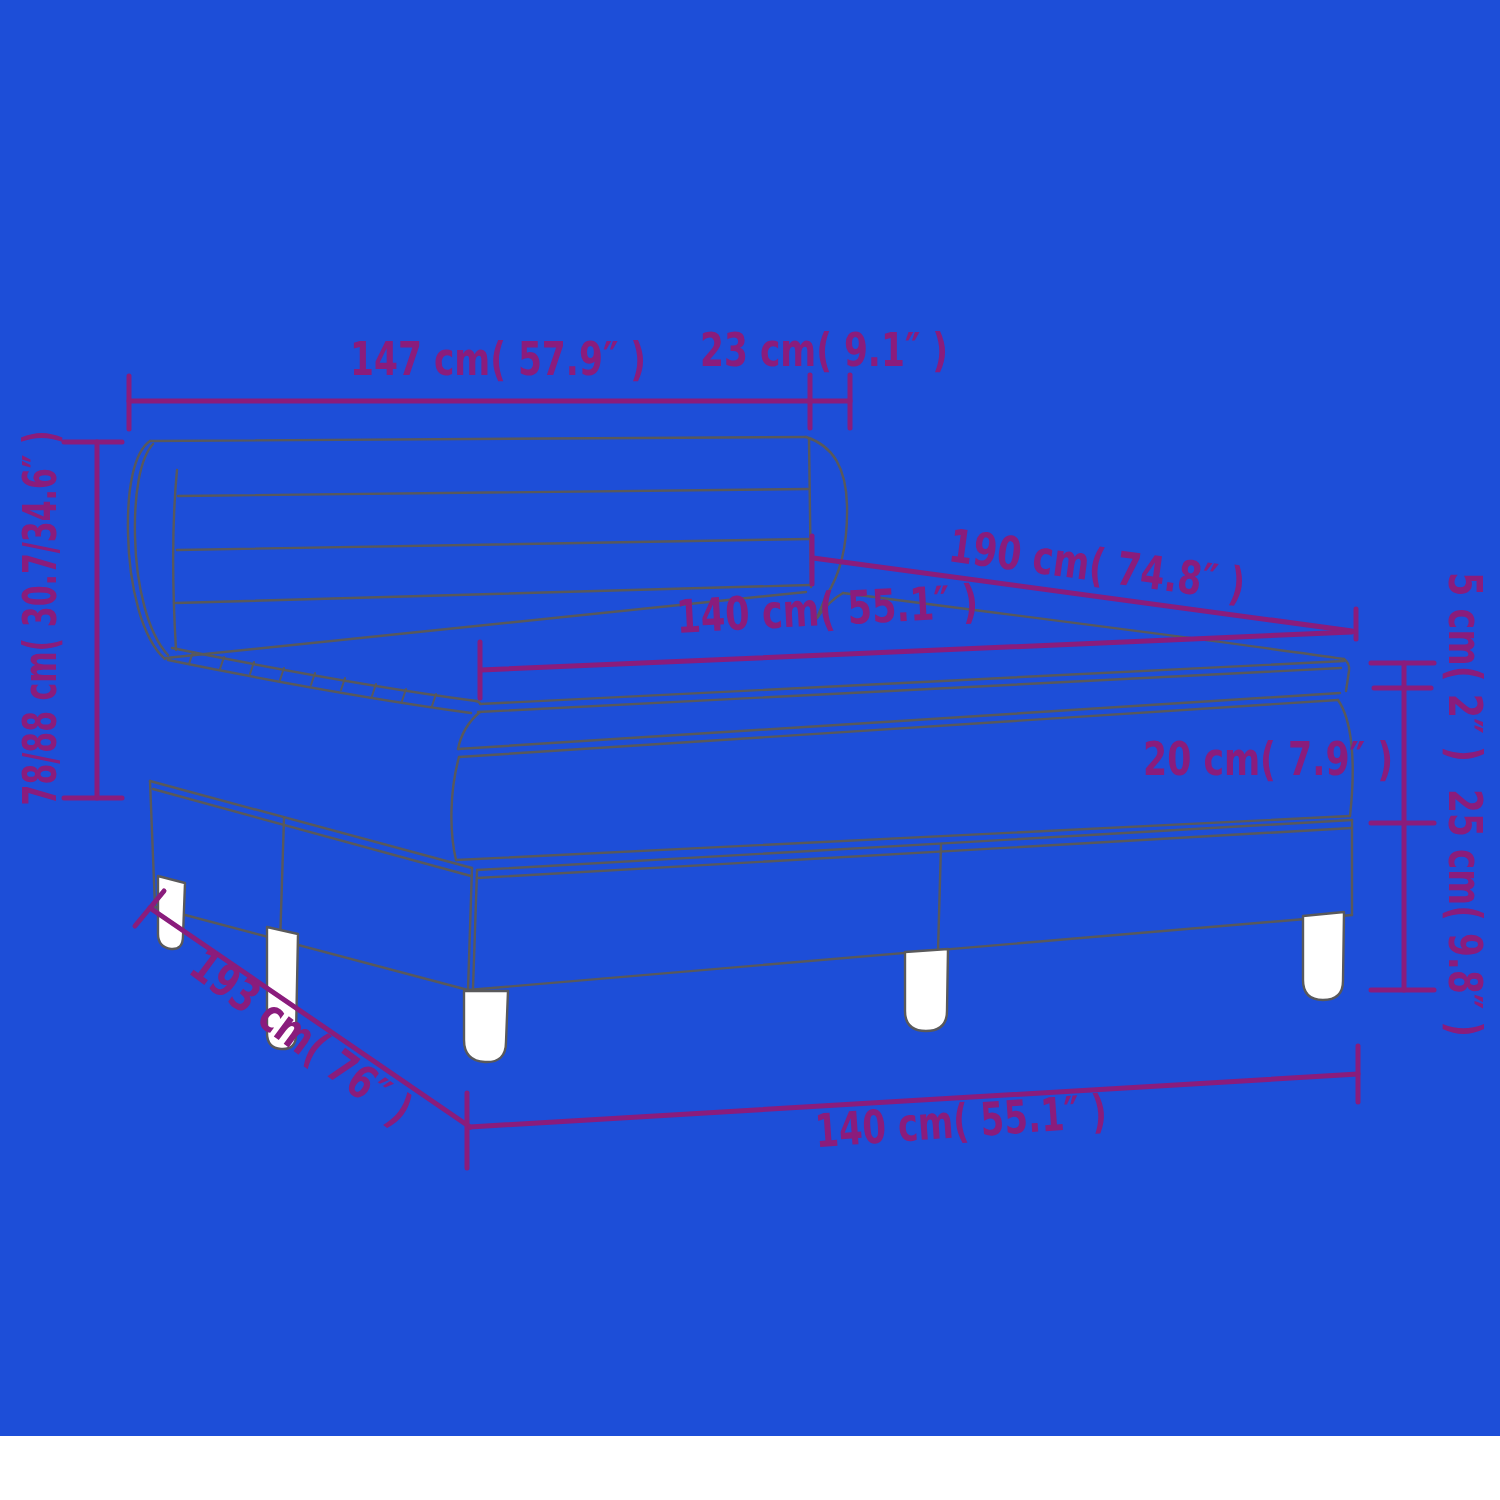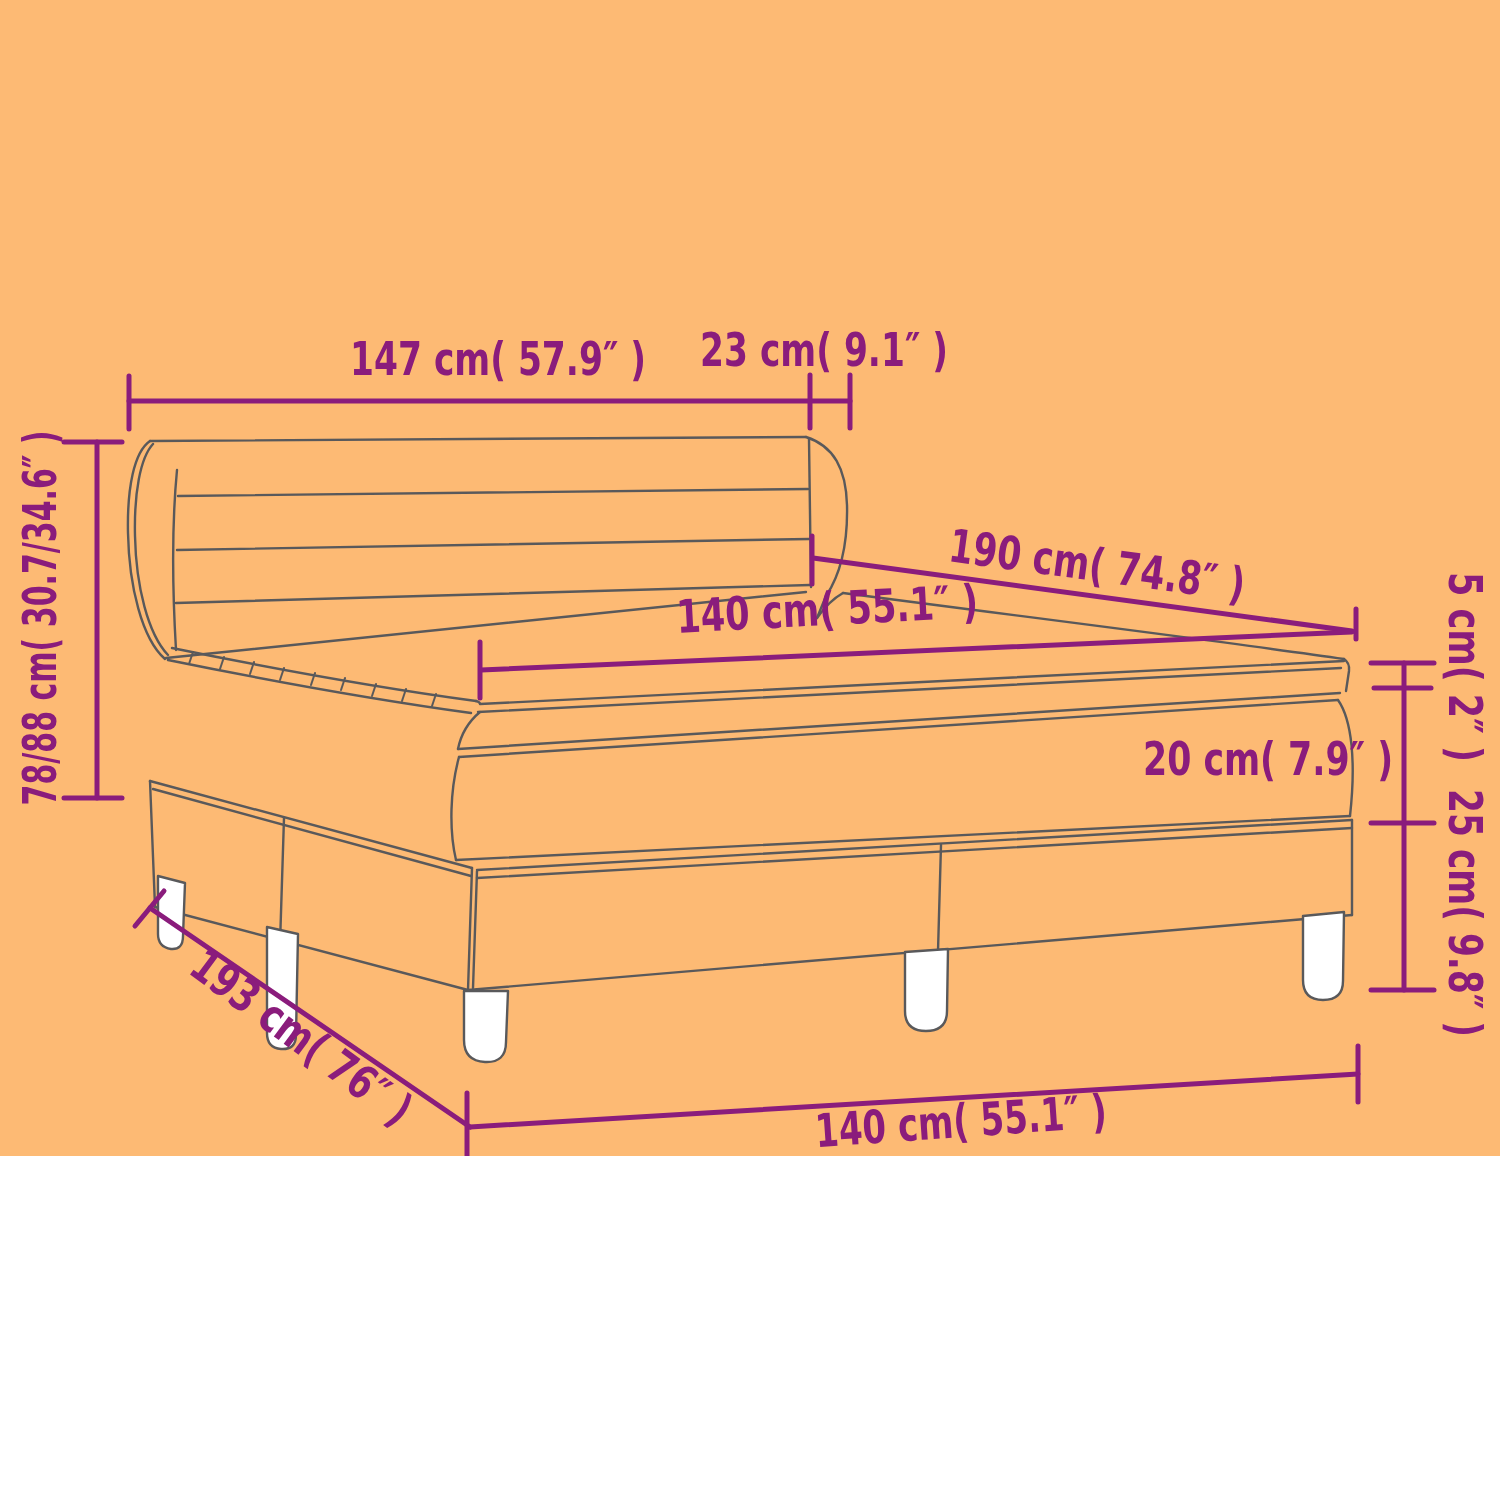--- a/index.html
+++ b/index.html
@@ -4,22 +4,22 @@
 <style>
   html, body {
     margin: 0;
     padding: 0;
     background: #ffffff;
     font-family: "DejaVu Sans", "Liberation Sans", sans-serif;
   }
   .stage {
     position: relative;
     width: 1500px;
-    height: 1156px;
-    background: #fdba74;
+    height: 1436px;
+    background: #1d4ed8;
     overflow: hidden;
     text-align: center;
   }
   svg { display: block; }
   .bed-line {
     fill: none;
     stroke: var(--color-outline, #59595B);
     stroke-width: 2.4;
     stroke-linecap: round;
     stroke-linejoin: round;

